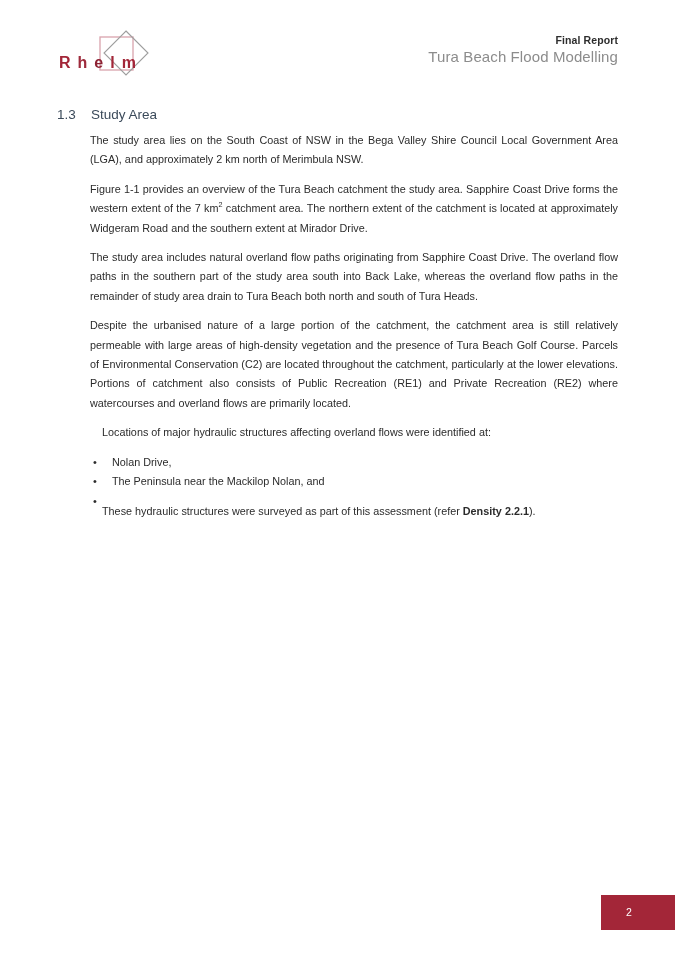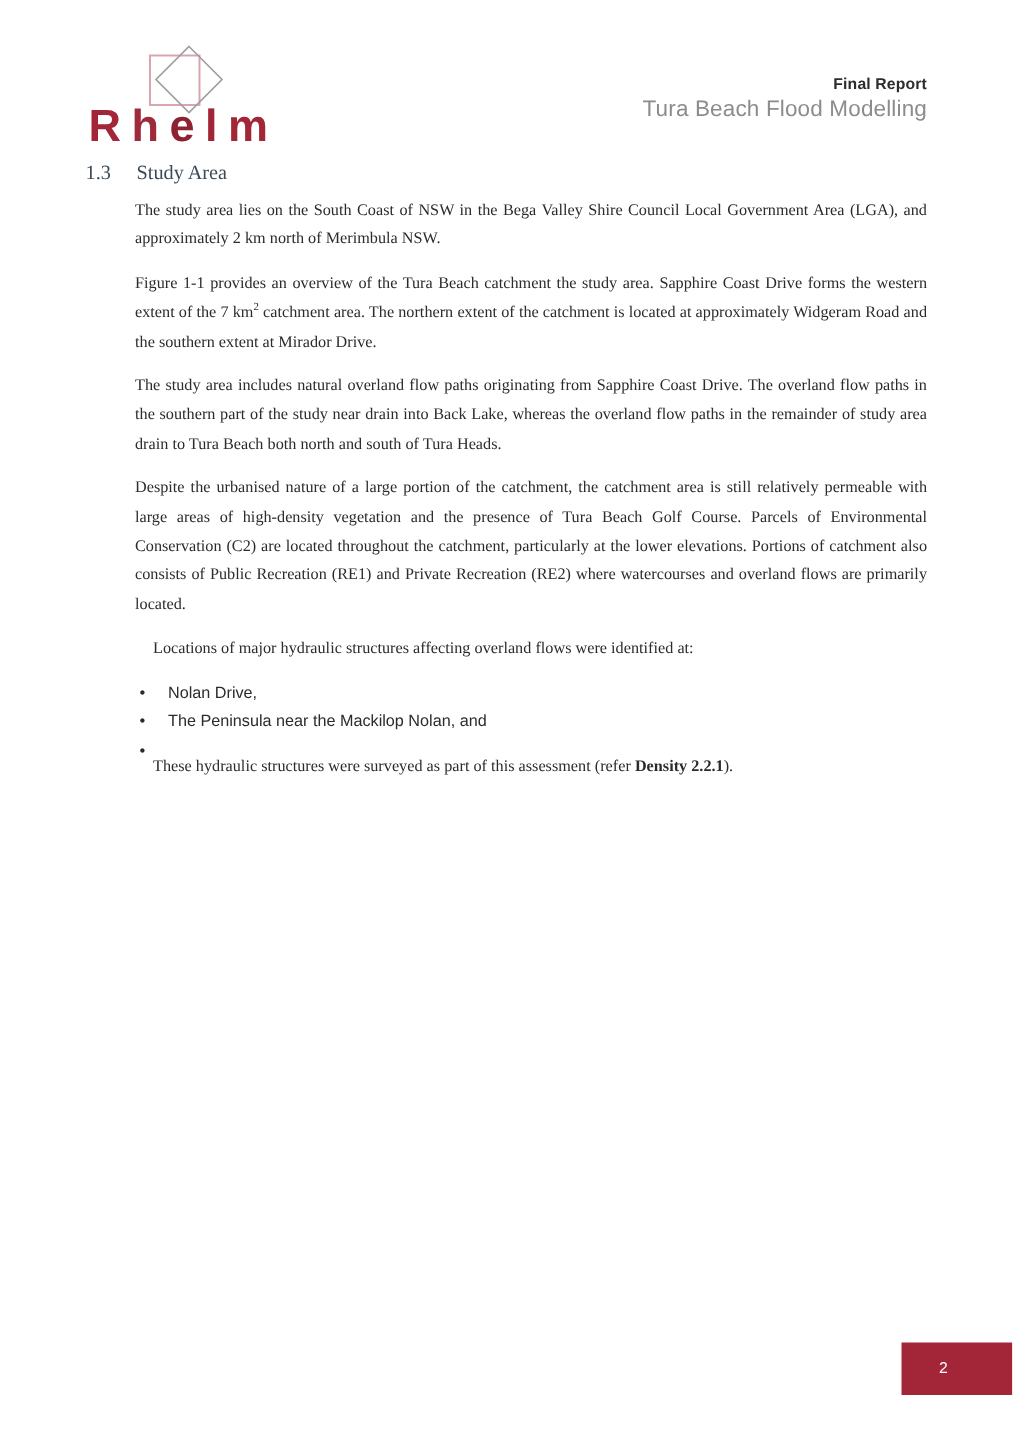--- a/index.html
+++ b/index.html
@@ -38,36 +38,35 @@
     left: 0;
     top: 0;
     width: 130px;
     height: 55px;
   }
   .logo-word {
     position: absolute;
     left: 2px;
     top: 21px;
     font-family: "Liberation Sans", sans-serif;
-    font-size: 30px;
+    font-size: 16px;
     font-weight: bold;
     color: #a32638;
     letter-spacing: 7px;
     line-height: 27px;
     white-space: nowrap;
-    margin-top: 22px;
   }
   .logo-word .lt-h { color: #9e2b3c; }
   .logo-word .lt-e { color: #8d2233; }
   .logo-word .lt-l { color: #a32638; }
 
   .header-right {
     position: absolute;
     right: 57px;
-    top: 48px;
+    top: 32px;
     text-align: right;
     width: 330px;
   }
   .header-title {
     font-size: 10.5px;
     font-weight: bold;
     color: #2d2d2d;
     line-height: 16px;
     letter-spacing: 0.1px;
   }
@@ -87,21 +86,20 @@
     width: 675px;
   }
   .section-heading {
     position: relative;
     margin-left: 57px;
     height: 22px;
     color: #3b4a5a;
     font-size: 13.5px;
     line-height: 22px;
     white-space: nowrap;
-    font-family: Liberation Serif, serif;
   }
   .section-heading .num {
     display: inline-block;
     width: 34px;
     font-size: 13.5px;
     color: #3b4a5a;
   }
   .section-heading .ttl {
     display: inline-block;
     font-size: 13.5px;
@@ -112,21 +110,20 @@
     margin-left: 90px;
     margin-right: 57px;
   }
   p.para {
     margin: 0 0 10px 0;
     font-size: 10.8px;
     line-height: 19.4px;
     color: #2b2b2b;
     text-align: justify;
     letter-spacing: 0.01px;
-    font-family: Liberation Serif, serif;
   }
   p.para.lead { margin-top: 5px; }
   p.para.no-just { text-align: left; margin-left: 12px; }
   sup {
     font-size: 7.2px;
     vertical-align: super;
     line-height: 0;
   }
   b, strong { font-weight: bold; }
 
@@ -203,21 +200,21 @@
     <div class="section-heading">
       <span class="num">1.3</span><span class="ttl">Study Area</span>
     </div>
 
     <div class="body-block">
 
       <p class="para lead">The study area lies on the South Coast of NSW in the Bega Valley Shire Council Local Government Area (LGA), and approximately 2 km north of Merimbula NSW.</p>
 
       <p class="para"><span>Figure 1-1 provides an overview of the Tura Beach catchment the study area. Sapphire Coast Drive forms the western extent of the 7 km</span><sup>2</sup><span> catchment area. The northern extent of the catchment is located at approximately Widgeram Road and the southern extent at Mirador Drive.</span></p>
 
-      <p class="para">The study area includes natural overland flow paths originating from Sapphire Coast Drive. The overland flow paths in the southern part of the study near drain into Back Lake, whereas the overland flow paths in the remainder of study area drain to Tura Beach both north and south of Tura Heads.</p>
+      <p class="para">The study area includes natural overland flow paths originating from Sapphire Coast Drive. The overland flow paths in the southern part of the study area south into Back Lake, whereas the overland flow paths in the remainder of study area drain to Tura Beach both north and south of Tura Heads.</p>
 
 
       <p class="para">Despite the urbanised nature of a large portion of the catchment, the catchment area is still relatively permeable with large areas of high-density vegetation and the presence of Tura Beach Golf Course. Parcels of Environmental Conservation (C2) are located throughout the catchment, particularly at the lower elevations. Portions of catchment also consists of Public Recreation (RE1) and Private Recreation (RE2) where watercourses and overland flows are primarily located.</p>
 
       <p class="para no-just">Locations of major hydraulic structures affecting overland flows were identified at:</p>
 
       <ul class="bullets">
         <li><span class="dot">•</span><span>Nolan Drive,</span></li>
         <li><span class="dot">•</span><span>The Peninsula near the Mackilop Nolan, and</span></li>
         <li><span class="dot">•</span></li>

